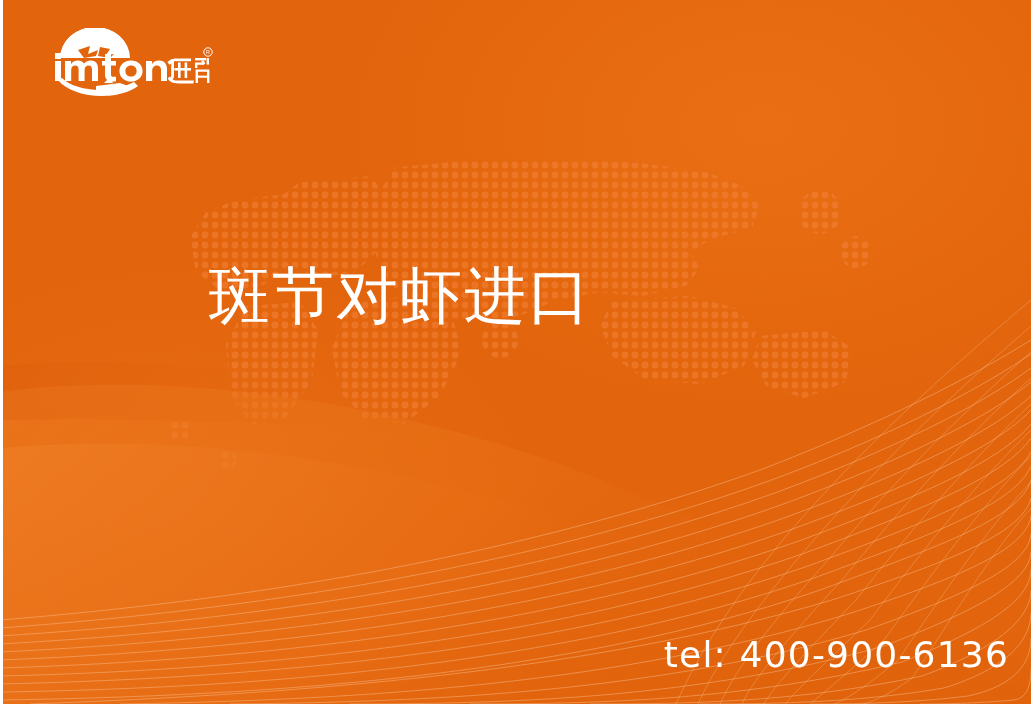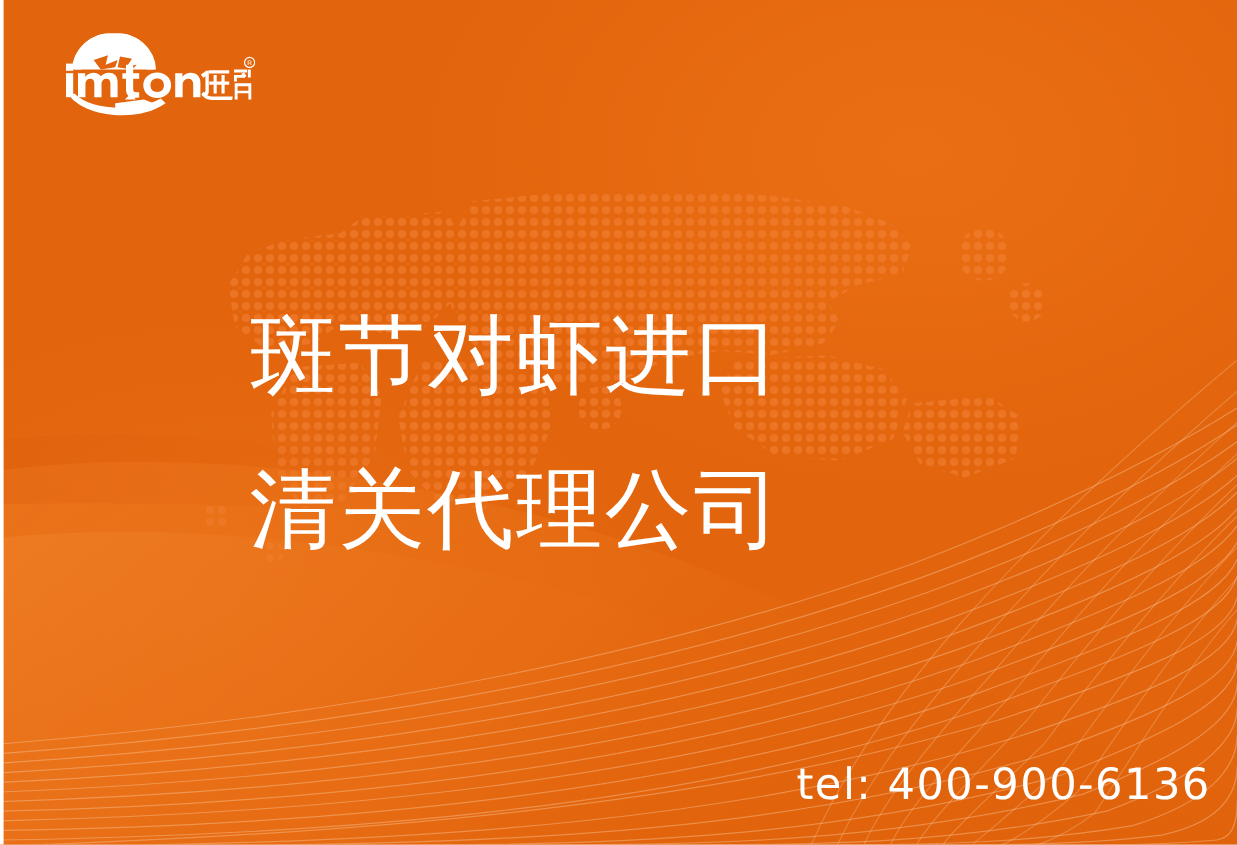--- a/index.html
+++ b/index.html
@@ -63,21 +63,21 @@
   
   #headline {
     position: absolute;
     left: 208px; top: 232px;
     width: 640px;
     z-index: 20;
     color: #ffffff;
   }
   .headline-line {
     font-family: "DejaVu Sans", "Liberation Sans", sans-serif;
-    font-size: 72px;
+    font-size: 62px;
     line-height: 128px;
     font-weight: 400;
     letter-spacing: 2px;
     white-space: nowrap;
     color: #ffffff;
   }
 
   
   #phone {
     position: absolute;
@@ -273,18 +273,17 @@
 
       <g fill="#ffffff">
         <circle cx="170" cy="24" r="4.2" fill="none" stroke="#ffffff" stroke-width="1"></circle>
         <text x="170" y="26.4" font-size="5.4" text-anchor="middle" font-family="Liberation Sans, sans-serif" fill="#ffffff">R</text>
       </g>
     </svg>
   </div>
 
   <div id="headline">
     <div class="headline-line">斑节对虾进口</div>
-    <div class="headline-line">清关代理公司</div>
   </div>
 
   <div id="phone">tel: 400-900-6136</div>
 
 </div>
 
 </body></html>

